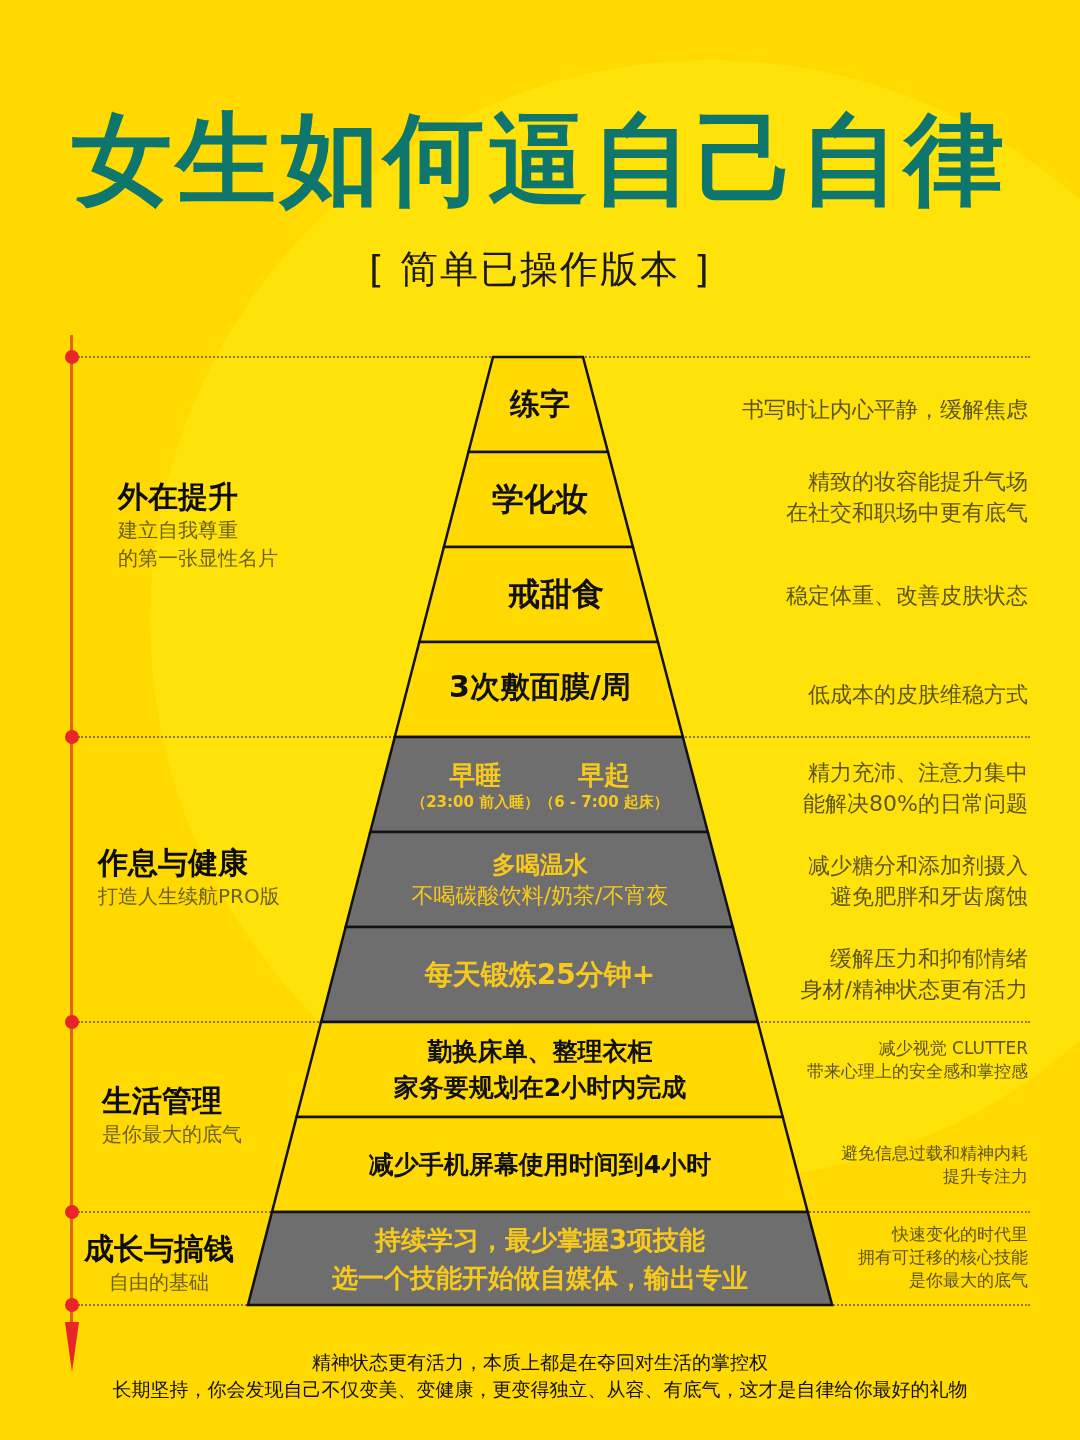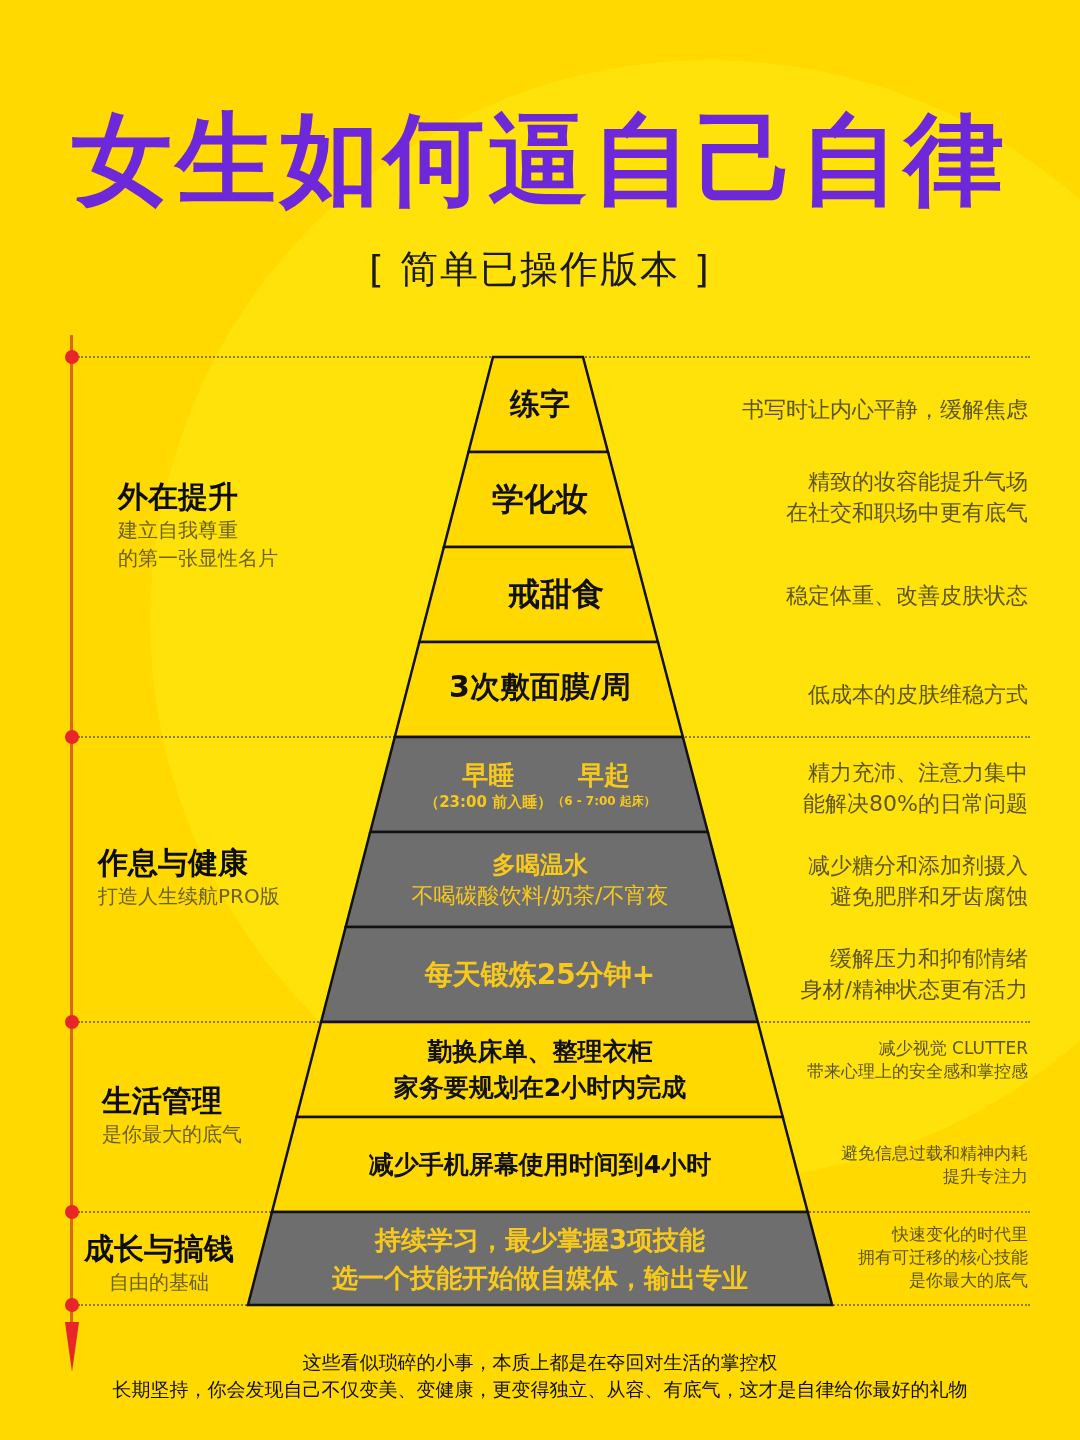--- a/index.html
+++ b/index.html
@@ -9,21 +9,21 @@
     background: #FFD900;
     font-family: "DejaVu Sans", "Liberation Sans", sans-serif;
     color: #111;
   }
   .bg-circle {
     position: absolute; left: 150px; top: 60px; width: 1120px; height: 1120px;
     border-radius: 50%; background: #FFE20A; opacity: 0.9;
   }
   .title {
     position: absolute; left: 0; right: 0; top: 100px; text-align: center;
-    font-size: 100px; font-weight: bold; letter-spacing: 4px; color: #6d28d9;
+    font-size: 100px; font-weight: bold; letter-spacing: 4px; color: #0f766e;
     line-height: 120px;
   }
   .subtitle {
     position: absolute; left: 0; right: 0; top: 244px; text-align: center;
     font-size: 38px; color: #1a1a1a; letter-spacing: 2px; line-height: 50px;
   }
   svg.pyr { position: absolute; left: 0; top: 0; width: 1080px; height: 1440px; }
   .timeline {
     position: absolute; left: 70px; top: 335px; width: 3px; height: 1000px; background: #E0651A;
   }
@@ -125,21 +125,21 @@
   <div class="l1" style="font-size:30px">3次敷面膜/周</div>
 </div>
 <div class="tier dark" style="left:380px; width:320px; top:737px; height:95px;">
   <div style="display:flex; ">
     <div>
       <div class="l1" style="font-size:26px">早睡</div>
       <div class="l2" style="font-size:15px">（23:00 前入睡）</div>
     </div>
     <div>
       <div class="l1" style="font-size:26px">早起</div>
-      <div class="l2" style="font-size:12px">（6 - 7:00 起床）</div>
+      <div class="l2" style="font-size:15px">（6 - 7:00 起床）</div>
     </div>
   </div>
 </div>
 <div class="tier dark" style="left:360px; width:360px; top:832px; height:95px;">
   <div class="l1" style="font-size:24px">多喝温水</div>
   <div class="l2" style="font-size:22px; font-weight:normal">不喝碳酸饮料/奶茶/不宵夜</div>
 </div>
 <div class="tier dark" style="left:340px; width:400px; top:927px; height:95px;">
   <div class="l1" style="font-size:28px">每天锻炼25分钟+</div>
 </div>
@@ -187,14 +187,14 @@
 <div class="note small" style="top:1142px">
   <div>避免信息过载和精神内耗</div>
   <div>提升专注力</div>
 </div>
 <div class="note small" style="top:1223px">
   <div>快速变化的时代里</div>
   <div>拥有可迁移的核心技能</div>
   <div>是你最大的底气</div>
 </div>
 
-<div class="footer" style="top:1349px">这些看似琐碎的小事，本质上都是在夺回对生活的掌控权</div>
+<div class="footer" style="top:1349px">精神状态更有活力，本质上都是在夺回对生活的掌控权</div>
 <div class="footer" style="top:1376px">长期坚持，你会发现自己不仅变美、变健康，更变得独立、从容、有底气，这才是自律给你最好的礼物</div>
 
 </body></html>

